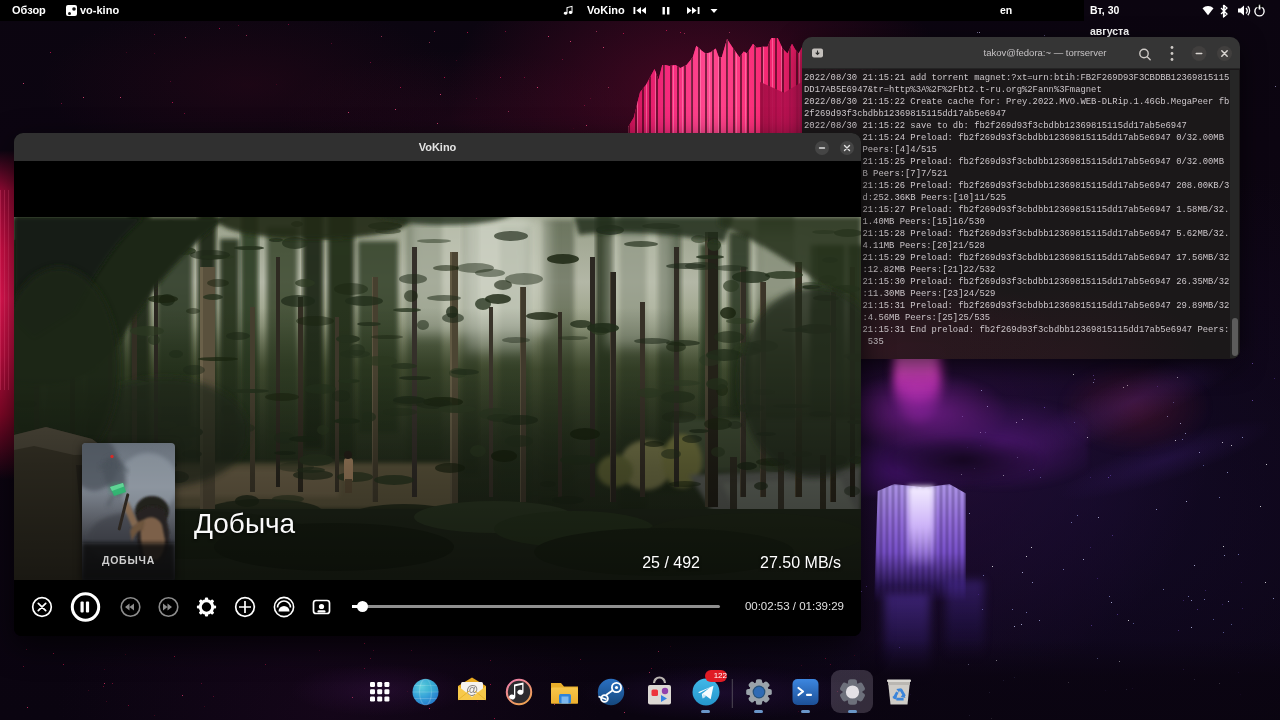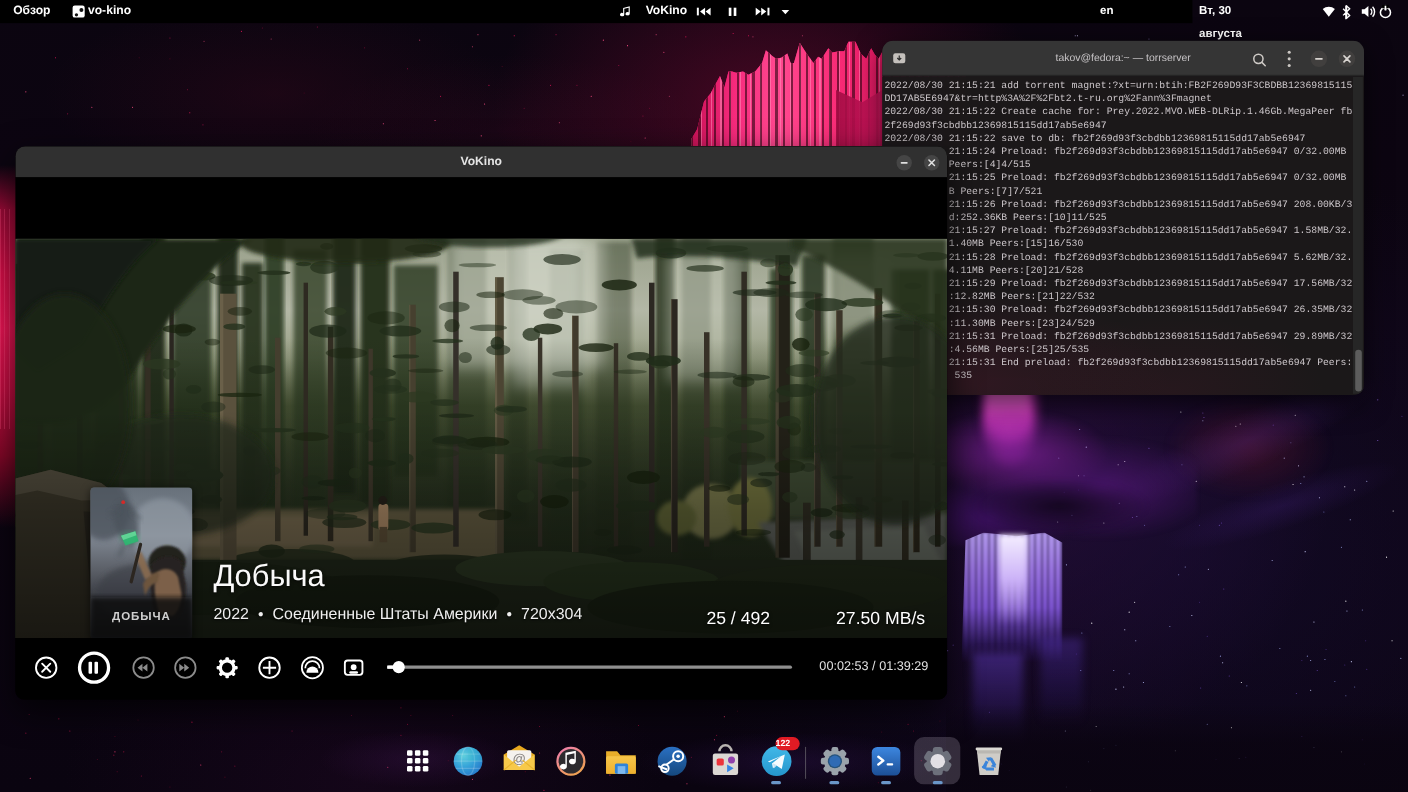--- a/index.html
+++ b/index.html
@@ -78,21 +78,21 @@
   color:#fff; font-size:11px; font-weight:bold; }
 #topbar .item { position:absolute; top:0; height:21px; line-height:21px; }
 
 
 #term { position:absolute; left:802px; top:37px; width:438px; height:322px;
   border-radius:10px 10px 9px 9px; overflow:hidden;
   box-shadow:0 8px 24px rgba(0,0,0,.65);
   background:rgba(28,25,27,.96); }
 #term-titlebar { position:absolute; left:0; top:0; width:100%; height:32px; background:#353535;
   border-bottom:1px solid #242424; }
-#term-title { position:absolute; width:100%; text-align:center; top:10px; font-size:9.5px; font-weight:normal; color:#c5c2c4; }
+#term-title { position:absolute; width:100%; text-align:center; top:10px; font-size:9.5px; font-weight:normal; color:#c5c2c4;margin-left:24px; }
 #term-body { position:absolute; left:0; top:33px; width:100%; height:289px;
   background:
    radial-gradient(260px 120px at 18% 96%, rgba(150,20,70,.16), rgba(0,0,0,0) 70%),
    radial-gradient(200px 100px at 60% 99%, rgba(120,20,60,.12), rgba(0,0,0,0) 70%),
    rgba(28,25,26,.97); }
 #term pre { position:absolute; left:2px; top:2px; font-family:"Liberation Mono", monospace;
   font-size:8.87px; line-height:12px; color:#ccc6ca; letter-spacing:0; }
 #term-scroll { position:absolute; right:1px; top:33px; width:9px; height:288px; background:#262626; }
 #term-thumb { position:absolute; right:2px; top:281px; width:6px; height:38px; border-radius:3px; background:#5c5c5c; }
 
@@ -116,21 +116,21 @@
 #vk-time { position:absolute; right:17px; top:467px; font-size:11.5px; color:#e0e0e0; }
 #vk-track { position:absolute; left:338px; top:472px; width:368px; height:3px; background:#8f8f8f; border-radius:2px; }
 #vk-fill { position:absolute; left:338px; top:472px; width:11px; height:3px; background:#fff; }
 #vk-knob { position:absolute; left:343px; top:468px; width:11px; height:11px; border-radius:50%; background:#fff; }
 
 
 #dock { position:absolute; left:0; top:660px; width:1280px; height:60px; }
 .drun { position:absolute; top:50px; width:9px; height:3px; border-radius:1.5px; background:#6a96c8; }
 #dock-hl { position:absolute; left:831px; top:10px; width:42px; height:43px; border-radius:9px; background:rgba(160,150,170,.28); }
 #tg-badge { position:absolute; left:705px; top:10px; width:22px; height:12px; border-radius:6px; background:#e01b24;
-  color:#fff; font-size:8px; font-weight:bold; text-align:left; line-height:12px; }
+  color:#fff; font-size:8px; font-weight:normal; text-align:right; line-height:12px; }
 </style></head>
 <body>
 <div id="screen">
 <div id="wall">
   <div class="star" style="left:0;top:0;box-shadow:331px 43px 0 #6a0c30,666px 30px 0 #d81556,548px 36px 0 #ff4f87,596px 31px 0 #b43a62,219px 28px 0 #d81556,444px 77px 0 #d81556,246px 35px 0 #b43a62,434px 31px 0 #b43a62,126px 52px 0 #4a0820,642px 98px 0 #d81556,590px 98px 0 #6a0c30,50px 52px 0 #d81556,570px 41px 0 #ff4f87,429px 42px 0 #b43a62,120px 97px 0 #ff4f87,573px 128px 0 #4a0820,185px 37px 0 #b43a62,584px 105px 0 #8f1040,381px 36px 0 #b43a62,729px 32px 0 #b43a62,61px 103px 0 #8f1040,508px 111px 0 #b43a62,437px 123px 0 #ff4f87,476px 98px 0 #6a0c30,370px 62px 0 #8f1040,184px 113px 0 #8f1040,83px 97px 0 #ff4f87,537px 87px 0 #ff4f87,746px 81px 0 #ff4f87,623px 33px 0 #d81556,524px 77px 0 #8f1040,775px 67px 0 #8f1040,500px 77px 0 #d81556,684px 33px 0 #b43a62,586px 125px 0 #ff4f87,348px 112px 0 #ff4f87,608px 87px 0 #b43a62,467px 32px 0 #d81556,276px 84px 0 #4a0820,680px 32px 0 #d81556,748px 113px 0 #ff4f87,662px 97px 0 #4a0820,456px 60px 0 #4a0820,395px 109px 0 #ff4f87,23px 83px 0 #ff4f87,172px 102px 0 #d81556,505px 31px 0 #8f1040,786px 60px 0 #8f1040,756px 55px 0 #6a0c30,400px 87px 0 #d81556,170px 81px 0 #6a0c30,562px 59px 0 #8f1040,440px 94px 0 #ff4f87,723px 77px 0 #ff4f87,699px 72px 0 #8f1040,154px 34px 0 #8f1040,154px 53px 0 #4a0820,238px 25px 0 #6a0c30,603px 47px 0 #ff4f87,288px 24px 0 #8f1040"></div>
   <div class="star" style="left:0;top:0;box-shadow:429px 708px 0 #e23b6e,624px 712px 0 #e23b6e,128px 705px 0 #8c1038,670px 646px 0 #4a0820,798px 711px 0 #4a0820,407px 691px 0 #4a0820,106px 701px 0 #4a0820,63px 664px 0 #c01348,213px 696px 0 #700c30,112px 683px 0 #8c1038,53px 653px 0 #c01348,580px 659px 0 #8c1038,103px 686px 0 #8c1038,26px 649px 0 #700c30,628px 688px 0 #700c30,649px 672px 0 #e23b6e,616px 686px 0 #4a0820,125px 654px 0 #4a0820,477px 701px 0 #4a0820,319px 650px 0 #700c30,104px 683px 0 #e23b6e,490px 660px 0 #8c1038,23px 666px 0 #8c1038,370px 658px 0 #8c1038,27px 707px 0 #e23b6e,658px 651px 0 #e23b6e,530px 686px 0 #700c30,364px 668px 0 #8c1038,554px 704px 0 #e23b6e,651px 668px 0 #8c1038,830px 664px 0 #700c30,837px 691px 0 #700c30,204px 706px 0 #4a0820,364px 643px 0 #c01348,809px 675px 0 #4a0820,265px 664px 0 #8c1038,352px 697px 0 #e23b6e,373px 650px 0 #700c30,104px 669px 0 #4a0820,201px 683px 0 #700c30,494px 718px 0 #c01348,490px 684px 0 #c01348,854px 655px 0 #4a0820,801px 665px 0 #4a0820,182px 695px 0 #e23b6e,88px 690px 0 #4a0820,411px 650px 0 #700c30,174px 656px 0 #c01348,154px 715px 0 #4a0820,825px 658px 0 #8c1038"></div>
   <div class="star" style="left:0;top:0;box-shadow:1265px 582px 0 #ffffff,1039px 620px 0 #aab0e8,1027px 350px 0 #cfd2ff,1012px 609px 0 #8a8fd0,1182px 439px 0 #8a8fd0,974px 468px 0 #8a8fd0,1109px 596px 0 #8a8fd0,1260px 506px 0 #ffffff,1238px 554px 0 #8a8fd0,991px 718px 0 #ffffff,1194px 679px 0 #aab0e8,1224px 555px 0 #aab0e8,1026px 612px 0 #8a8fd0,1228px 601px 0 #cfd2ff,1185px 433px 0 #aab0e8,962px 416px 0 #8a8fd0,1032px 582px 0 #aab0e8,1021px 624px 0 #cfd2ff,1126px 689px 0 #aab0e8,1231px 624px 0 #6a6fb0,1014px 626px 0 #cfd2ff,1087px 437px 0 #ffffff,981px 390px 0 #aab0e8,1191px 627px 0 #cfd2ff,992px 566px 0 #ffffff,1273px 598px 0 #aab0e8,1222px 442px 0 #ffffff,1191px 600px 0 #aab0e8,1204px 599px 0 #8a8fd0,1227px 472px 0 #aab0e8,1063px 569px 0 #8a8fd0,1173px 402px 0 #6a6fb0,1186px 501px 0 #cfd2ff,1083px 559px 0 #cfd2ff,1068px 682px 0 #ffffff,1022px 419px 0 #ffffff,1033px 469px 0 #8a8fd0,1199px 452px 0 #cfd2ff,1163px 589px 0 #8a8fd0,1074px 422px 0 #6a6fb0,1223px 546px 0 #ffffff,1175px 440px 0 #ffffff,1123px 387px 0 #ffffff,969px 513px 0 #aab0e8,1194px 565px 0 #cfd2ff,1156px 509px 0 #aab0e8,1111px 602px 0 #cfd2ff,1017px 457px 0 #cfd2ff,1003px 475px 0 #ffffff,980px 432px 0 #ffffff,1026px 556px 0 #ffffff,1167px 416px 0 #aab0e8,1223px 632px 0 #6a6fb0,1127px 385px 0 #ffffff,989px 692px 0 #8a8fd0,1177px 377px 0 #ffffff,968px 664px 0 #cfd2ff,1093px 382px 0 #aab0e8,1073px 374px 0 #ffffff,1022px 572px 0 #cfd2ff,1133px 623px 0 #6a6fb0,1097px 658px 0 #8a8fd0,982px 609px 0 #8a8fd0,1016px 422px 0 #ffffff,985px 432px 0 #8a8fd0,1119px 661px 0 #ffffff,1231px 445px 0 #ffffff,1188px 596px 0 #8a8fd0,1098px 517px 0 #cfd2ff,1088px 358px 0 #cfd2ff,969px 715px 0 #aab0e8,1242px 437px 0 #aab0e8,1203px 465px 0 #6a6fb0,1014px 677px 0 #6a6fb0,1213px 619px 0 #6a6fb0,1219px 497px 0 #8a8fd0,1077px 515px 0 #8a8fd0,1031px 547px 0 #ffffff,987px 406px 0 #cfd2ff,996px 660px 0 #ffffff,1180px 423px 0 #cfd2ff,1003px 680px 0 #6a6fb0,1219px 683px 0 #ffffff,1266px 464px 0 #ffffff,983px 575px 0 #8a8fd0,1040px 477px 0 #6a6fb0,961px 474px 0 #ffffff,1128px 620px 0 #ffffff,1085px 357px 0 #ffffff,1071px 522px 0 #8a8fd0"></div>
   <div class="star" style="left:0;top:0;box-shadow:860px 64px 0 #6a5f90,902px 82px 0 #6a5f90,1117px 105px 0 #9a90c0,987px 86px 0 #9a90c0,906px 55px 0 #9a90c0,933px 73px 0 #cac2e8,881px 72px 0 #9a90c0,1013px 60px 0 #cac2e8,979px 32px 0 #cac2e8,1130px 118px 0 #9a90c0,1196px 113px 0 #cac2e8,1059px 119px 0 #6a5f90,1228px 85px 0 #9a90c0,1005px 114px 0 #cac2e8,1189px 40px 0 #9a90c0,1226px 87px 0 #cac2e8,1079px 115px 0 #cac2e8,1275px 86px 0 #9a90c0,1128px 118px 0 #cac2e8,1151px 128px 0 #9a90c0,1211px 96px 0 #cac2e8,1209px 110px 0 #cac2e8,977px 32px 0 #9a90c0,881px 39px 0 #cac2e8,1044px 35px 0 #6a5f90"></div>
   <div class="star" style="left:0;top:0;box-shadow:1091px 625px 0 #5a3a9a,1181px 349px 0 #7a55c0,1132px 688px 0 #5a3a9a,1110px 475px 0 #5a3a9a,1093px 375px 0 #7a55c0,1117px 614px 0 #5a3a9a,1197px 609px 0 #5a3a9a,1241px 582px 0 #432a78,1274px 378px 0 #432a78,980px 445px 0 #5a3a9a,1238px 672px 0 #432a78,1112px 535px 0 #5a3a9a,1105px 690px 0 #432a78,1252px 363px 0 #7a55c0,1183px 669px 0 #5a3a9a,899px 647px 0 #5a3a9a,1029px 470px 0 #7a55c0,1240px 694px 0 #432a78,1178px 630px 0 #5a3a9a,866px 586px 0 #5a3a9a,1108px 477px 0 #7a55c0,910px 694px 0 #5a3a9a,1205px 590px 0 #432a78,1222px 604px 0 #432a78,1097px 578px 0 #432a78,1252px 400px 0 #7a55c0,962px 499px 0 #5a3a9a,1102px 348px 0 #432a78,1094px 379px 0 #7a55c0,1090px 477px 0 #432a78,967px 447px 0 #5a3a9a,1157px 386px 0 #5a3a9a,1242px 608px 0 #432a78,1044px 407px 0 #7a55c0,1183px 600px 0 #432a78,917px 700px 0 #432a78,978px 594px 0 #432a78,1061px 352px 0 #5a3a9a,861px 591px 0 #7a55c0,1090px 547px 0 #432a78"></div>
   <div class="abs" id="br-redhaze"></div>
@@ -612,21 +612,20 @@
 <path d="M48,88 C52,80 58,76 63,78 L61,87 C56,87 52,92 50,99 Z" fill="#6d543e" filter="url(#pb1)"></path>
 <path d="M46,58 L56,80 L50,84 L41,63 Z" fill="#8a6c50" opacity=".9" filter="url(#pb1)"></path>
 <rect x="40" y="50" width="3" height="38" rx="1.5" transform="rotate(14 42 69)" fill="#2c2620"></rect>
 <path d="M28,44 L41,40 L44,49 L32,53 Z" fill="#2fae6e"></path>
 <path d="M28,44 L41,40 L42,43.6 L30,48 Z" fill="#6cd89c"></path>
 <ellipse cx="36" cy="46" rx="9" ry="6" fill="#3ec881" opacity=".3" filter="url(#pb2)"></ellipse>
 <rect x="0" y="100" width="93" height="38" fill="#0a0b0d" opacity=".85" filter="url(#pb2)"></rect>
 <text x="46.5" y="121" text-anchor="middle" font-family="Liberation Sans, sans-serif" font-size="10.5" font-weight="bold" fill="#cfcfcf" letter-spacing="0.8">ДОБЫЧА</text>
 </svg></div>
   <div id="vk-name">Добыча</div>
-  <div id="vk-meta">2022&nbsp;&nbsp;<b>●</b>&nbsp;&nbsp;Соединенные Штаты Америки&nbsp;&nbsp;<b>●</b>&nbsp;&nbsp;720x304</div>
   <div class="vk-lbl" style="right:163px; top:400px;">Пиры</div>
   <div class="vk-big" style="right:161px; top:421px;">25 / 492</div>
   <div class="vk-lbl" style="right:19px; top:416px;">Скорость</div>
   <div class="vk-big" style="right:20px; top:421px;">27.50 MB/s</div>
   <div id="vk-controls"><svg width="847" height="56" viewBox="0 0 847 56" xmlns="http://www.w3.org/2000/svg">
           <circle cx="28" cy="27" r="9.3" fill="none" stroke="#fff" stroke-width="1.7"></circle>
           <path d="M24.3,23.3 l7.4,7.4 M31.7,23.3 l-7.4,7.4" stroke="#fff" stroke-width="1.7" stroke-linecap="round"></path>
           <circle cx="71.5" cy="27" r="13.2" fill="none" stroke="#fff" stroke-width="3"></circle>
           <rect x="66.5" y="21.5" width="3.2" height="11" rx="1" fill="#fff"></rect>
           <rect x="71.9" y="21.5" width="3.2" height="11" rx="1" fill="#fff"></rect>

